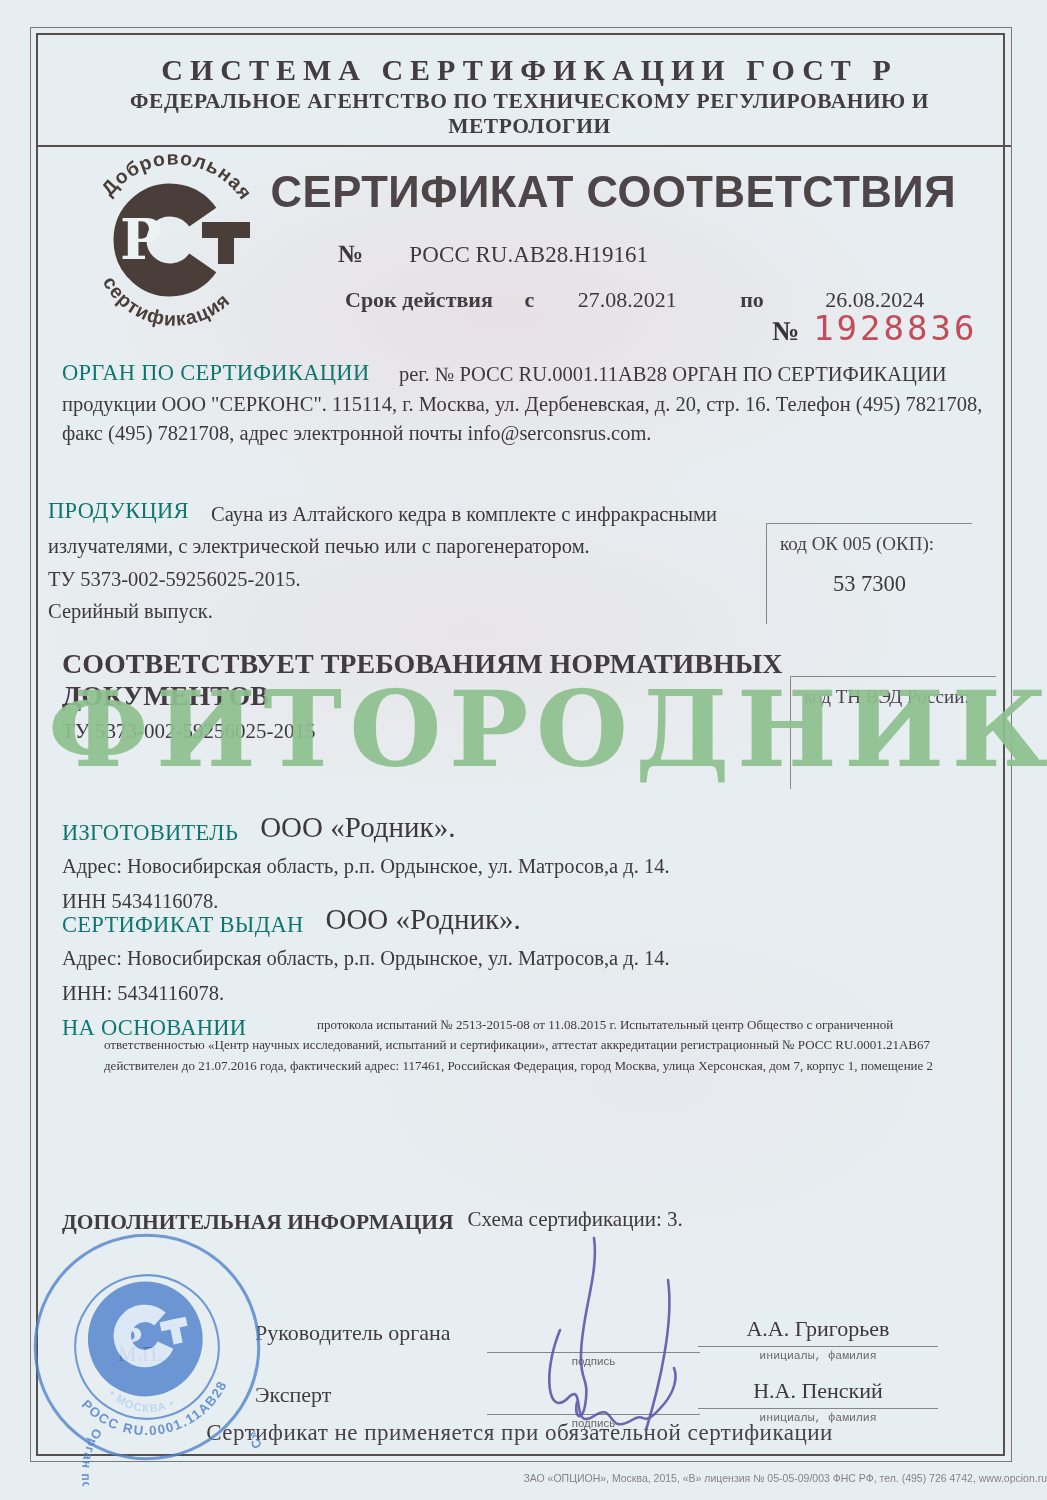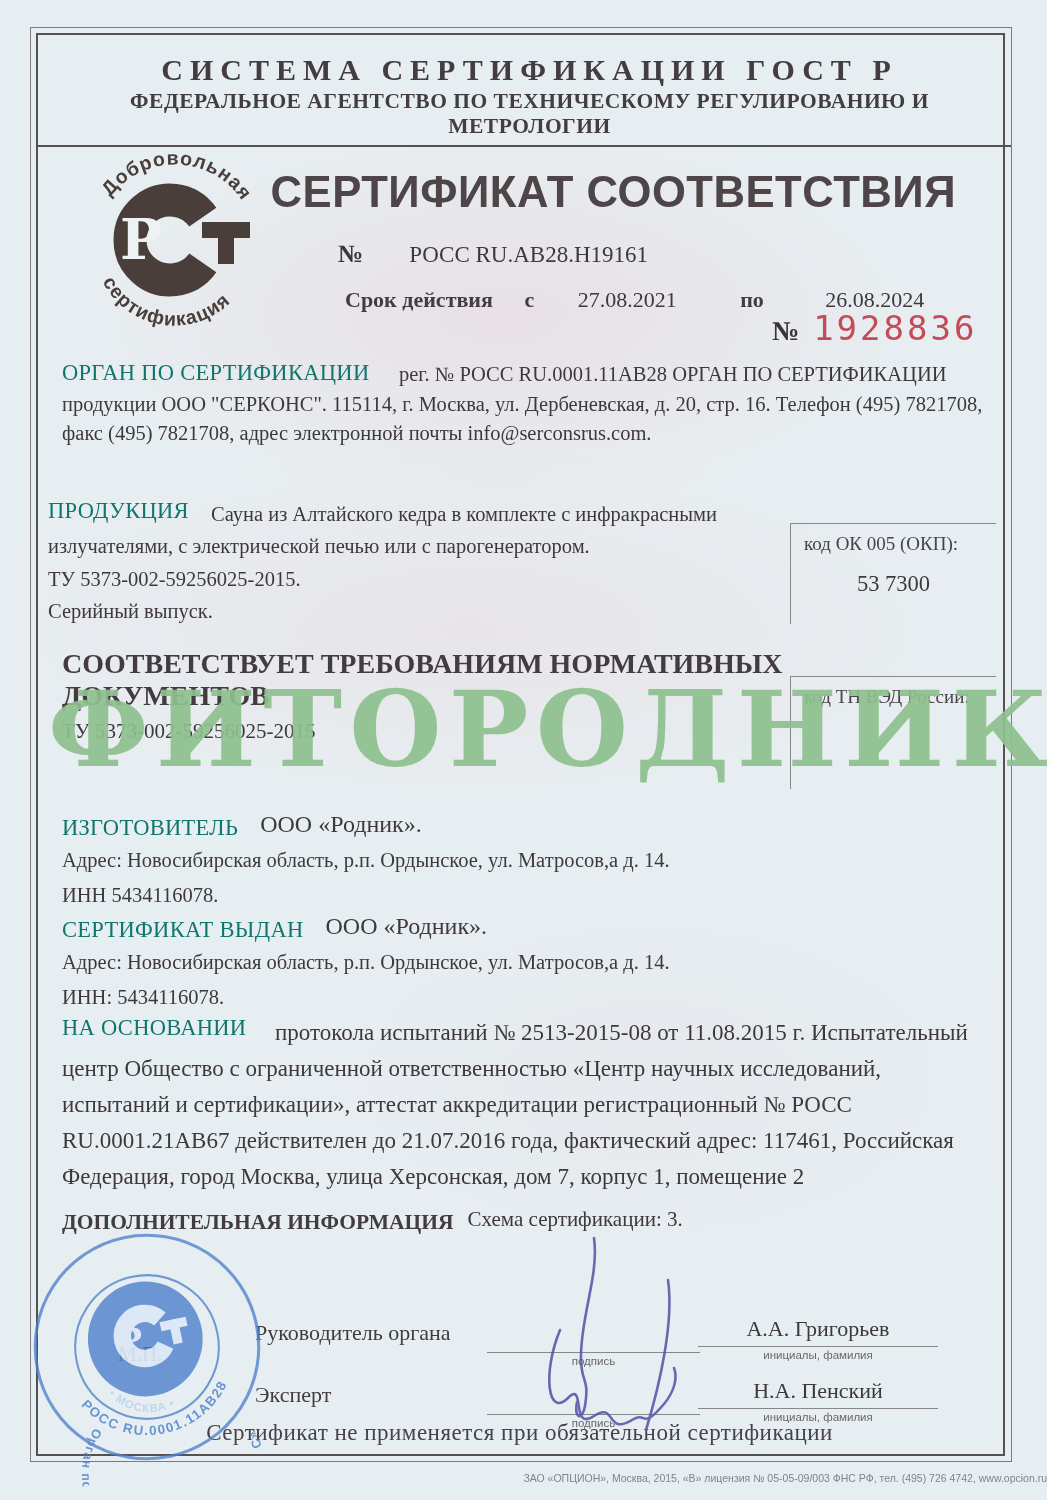--- a/index.html
+++ b/index.html
@@ -30,44 +30,44 @@
   .sec p{margin:0;font-size:20.5px;line-height:1.45;}
   .sec .lbl{position:absolute;left:0;top:0;font-weight:normal;font-size:22.5px;color:#0f766e;letter-spacing:.3px;}
   .org{left:62px;top:360px;width:928px;}
   .org p{text-indent:337px;}
   .prod{left:48px;top:498px;width:724px;}
   .prod p.first{text-indent:163px;line-height:1.58;}
   .prod p.more{line-height:1.58;}
   .codebox{width:205px;border-top:1.5px solid #8a8689;border-left:1.5px solid #8a8689;z-index:2;}
   .codebox .cb-lbl{padding:9px 0 0 13px;font-size:19px;color:#48424a;}
   .codebox .cb-val{margin-top:16px;text-align:center;font-size:22.5px;color:#3e383c;}
-  .okbox{left:790px;top:523px;height:100px;}
+  .okbox{left:766px;top:523px;height:100px;}
   .tnbox{left:790px;top:676px;height:112px;}
   .conf{left:62px;top:648px;width:730px;}
   .conf .c1{font-weight:bold;font-size:28px;color:#423b3f;}
   .conf .c2{margin-top:7px;font-size:21px;}
   .wmark{left:48px;top:668px;width:960px;z-index:3;pointer-events:none;
     font-family:"DejaVu Serif",serif;font-weight:bold;font-size:104px;letter-spacing:7px;
     color:#8ec08e;opacity:.92;transform:scaleX(1.02);transform-origin:left;}
   .party .row{display:flex;align-items:baseline;gap:22px;}
-  .party .name{font-size:24px;position:relative;top:-3px;font-family:Liberation Serif, serif;}
+  .party .name{font-size:29px;position:relative;top:-3px;font-family:Liberation Serif, serif;}
   .party p{margin:4px 0 0 0;font-size:20.5px;line-height:1.5;}
   .mfr{left:62px;top:814px;width:928px;}
-  .iss{left:62px;top:906px;width:928px;margin-top:10px;}
+  .iss{left:62px;top:906px;width:928px;}
   .basis{left:62px;top:1015px;width:930px;}
-  .basis p{text-indent:213px;line-height:1.56;font-size:23px;}
+  .basis p{text-indent:213px;line-height:1.56;font-size:13px;margin-left:42px;}
   .addinfo{left:62px;top:1210px;width:928px;}
   .addinfo .lbl2{font-weight:bold;font-size:21.5px;color:#423b3f;}
   .addinfo .txt{font-size:21px;position:relative;top:-3px;margin-left:10px;}
   .mp{left:118px;top:1342px;z-index:2;font-size:21px;color:#3c3739;}
   .sigrole{z-index:2;font-weight:normal;font-size:22px;color:#423b3f;}
   .sigline{z-index:2;border-top:1.5px solid #8a8588;text-align:center;font-size:11.5px;color:#6b6769;padding-top:2px;font-family:"Liberation Sans",sans-serif;}
   .signame{z-index:2;text-align:center;}
   .signame .nm{font-size:22px;}
-  .signame .ln{border-top:1.5px solid #8a8588;margin-top:4px;padding-top:2px;font-size:11.5px;color:#6b6769;font-family:Liberation Sans, sans-serif;}
+  .signame .ln{border-top:1.5px solid #8a8588;margin-top:4px;padding-top:2px;font-size:11.5px;color:#6b6769;font-family:Liberation Mono, monospace;}
   .footnote{left:38px;top:1420px;width:963px;text-align:center;z-index:2;font-size:23px;color:#47424a;letter-spacing:.5px;}
   .imprint{left:0;top:1472px;width:1047px;text-align:right;z-index:2;font-family:"Liberation Sans",sans-serif;font-size:10.5px;color:#84828c;}
   .logo-svg{left:78px;top:154px;z-index:2;}
   .stamp-svg{left:24px;top:1224px;z-index:4;transform:rotate(-12deg);opacity:.92;}
   .sign-svg{left:478px;top:1226px;z-index:5;}
 </style>
 </head>
 <body>
 
 <div class="page">

